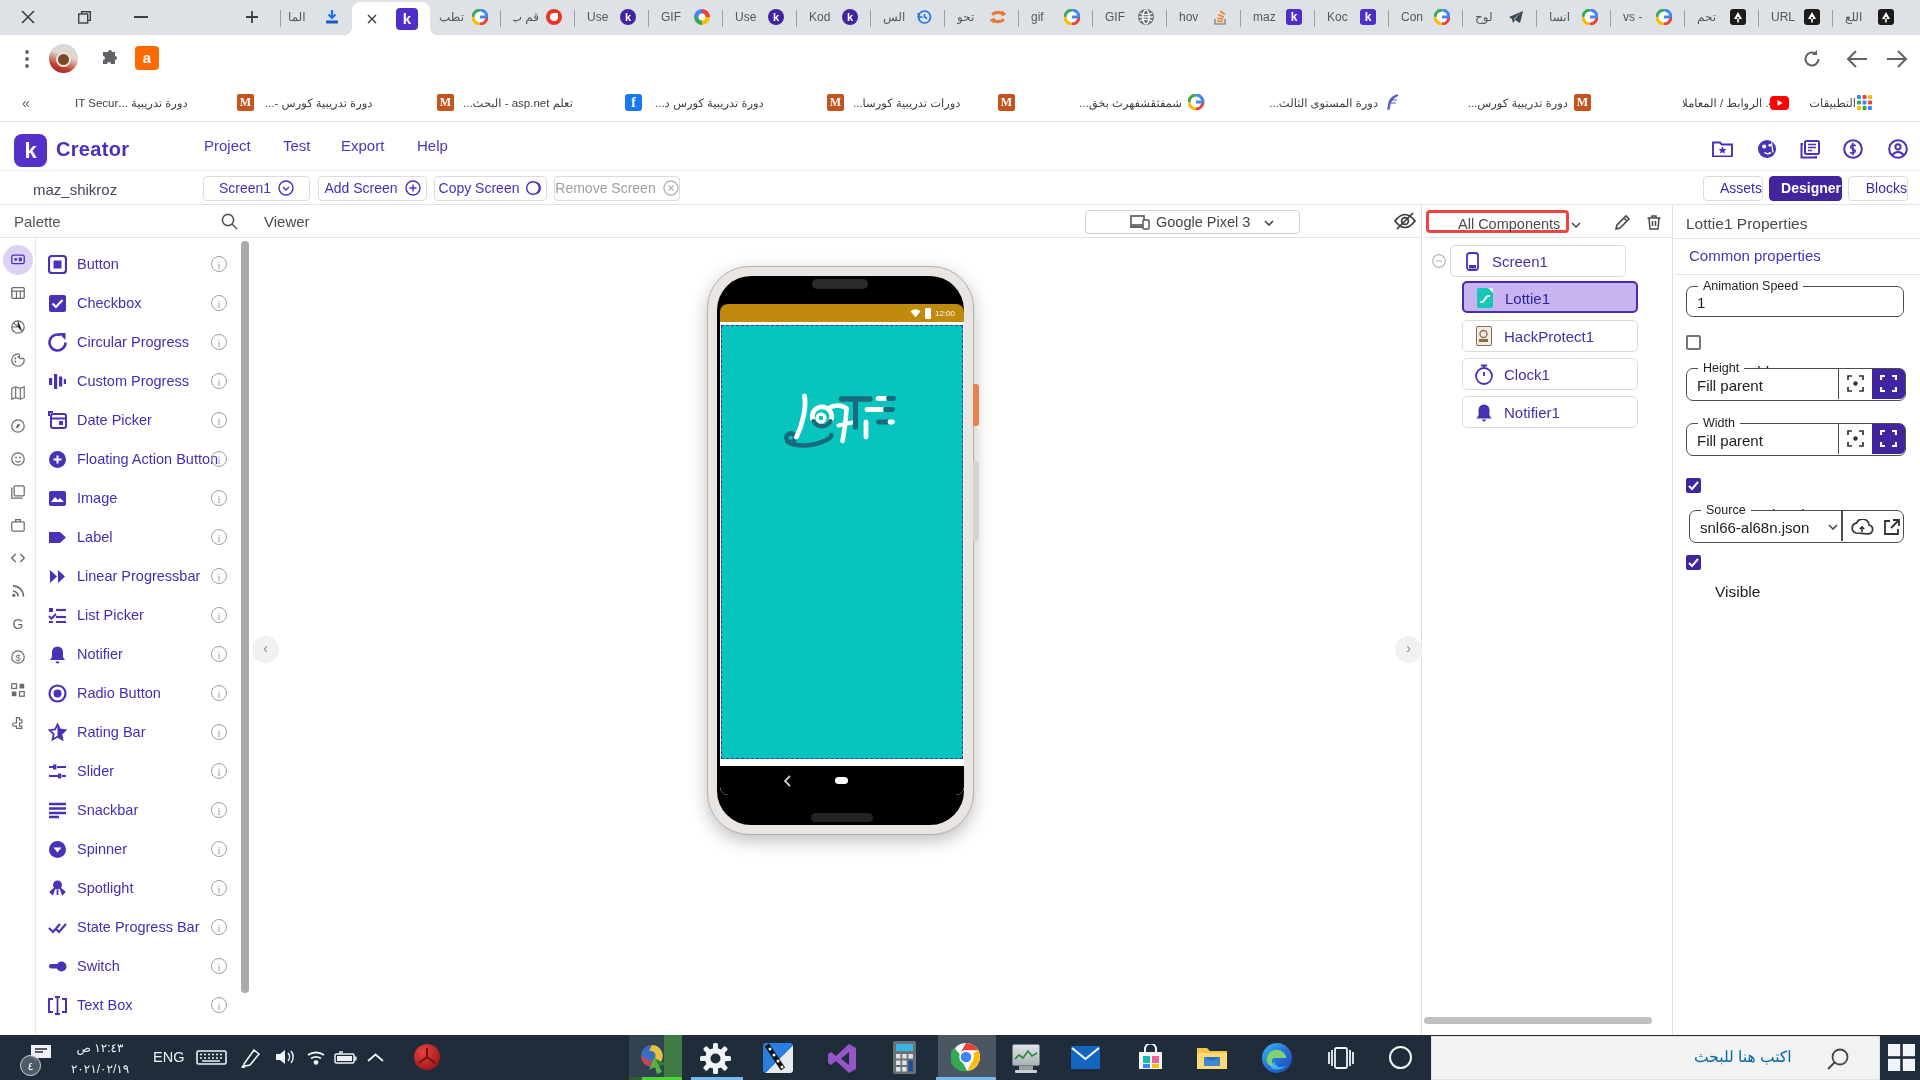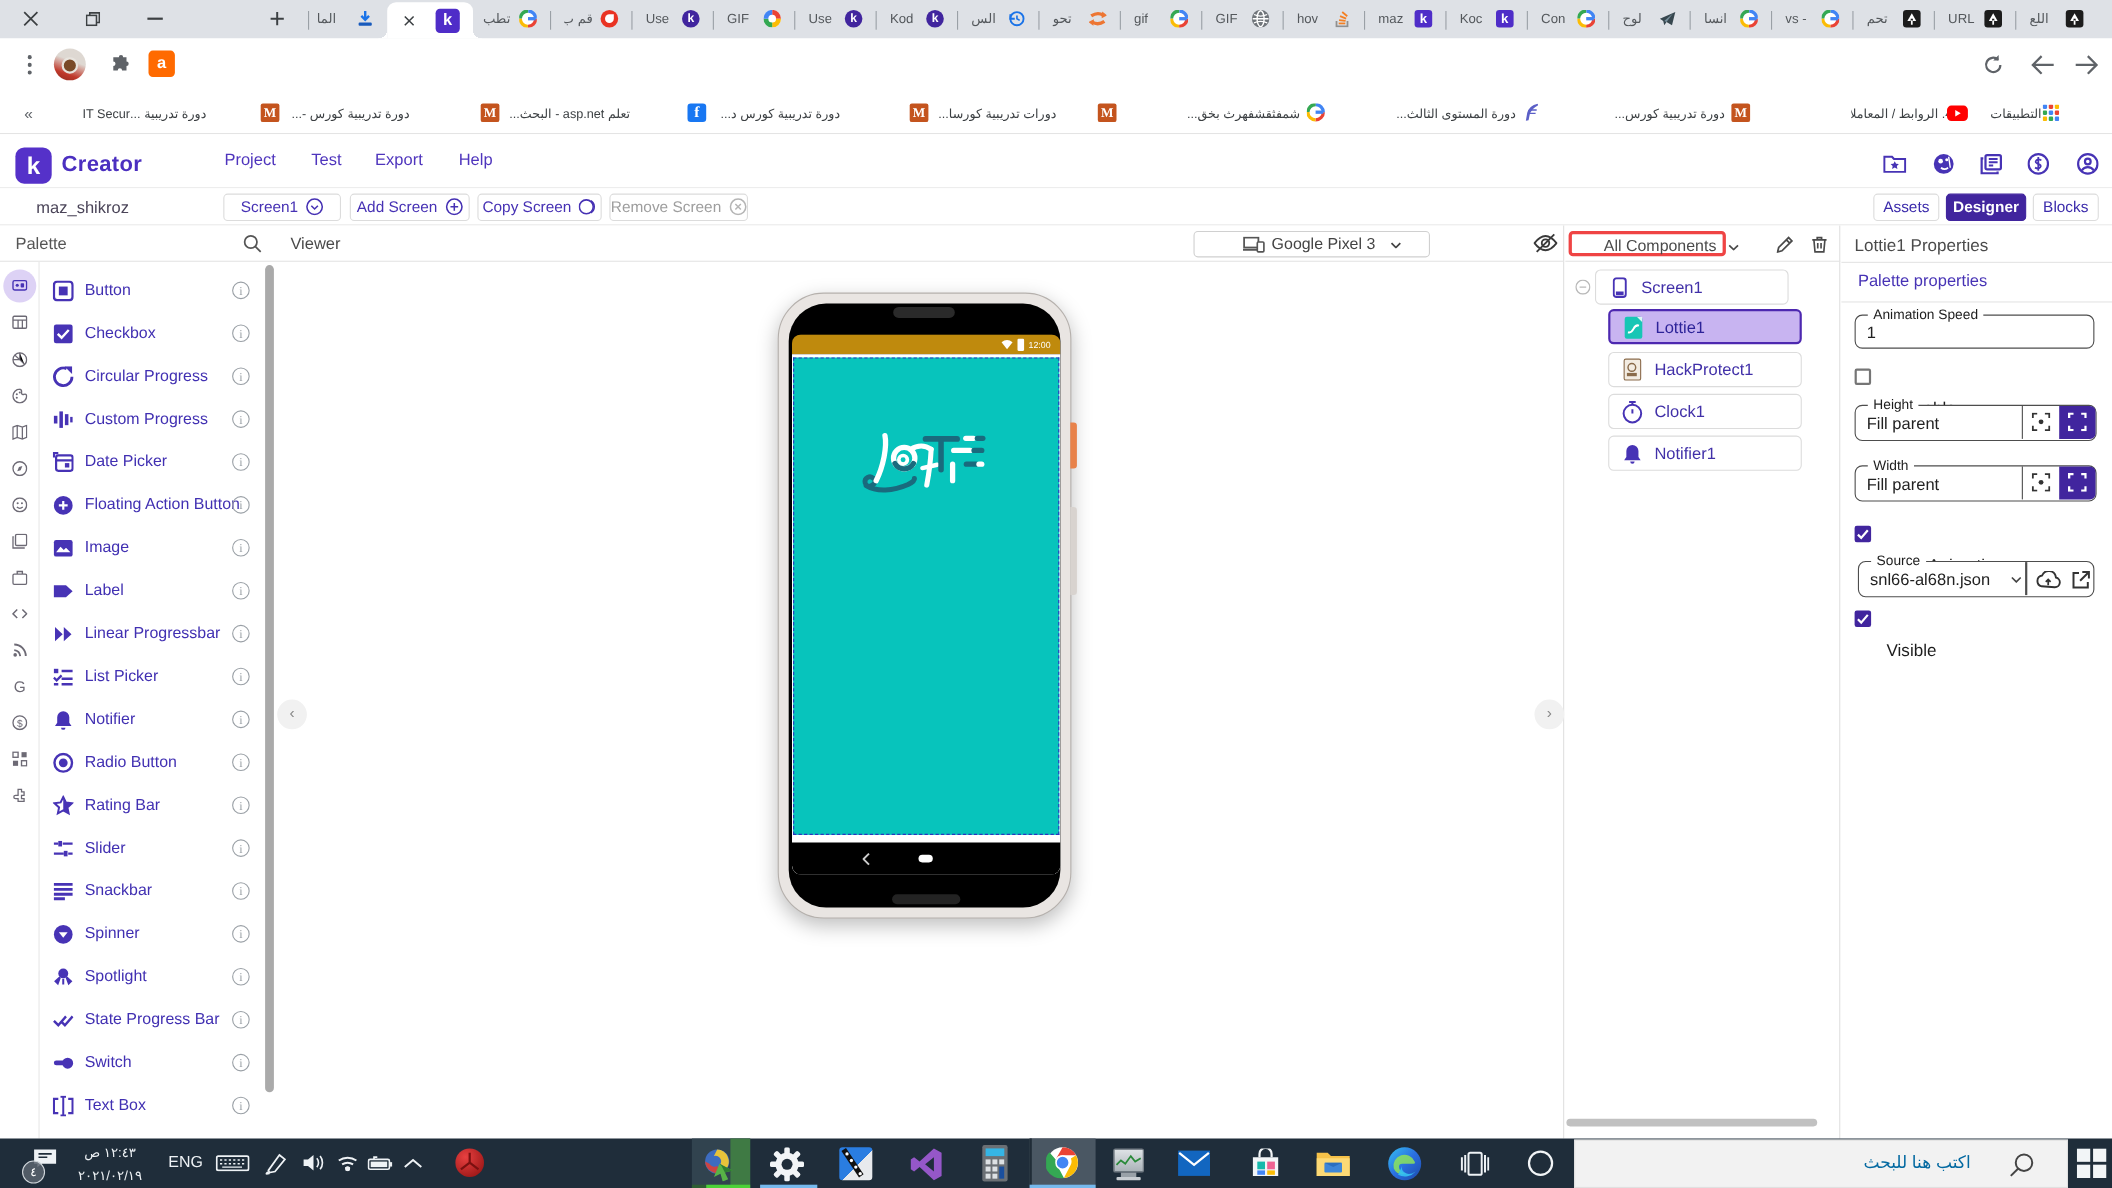--- a/index.html
+++ b/index.html
@@ -14,21 +14,21 @@
 #addrbar { left:0; top:35px; width:1920px; height:49px; background:#fff; }
 #omnibox { position:absolute; left:177px; top:11px; width:1608px; height:35px; background:#f0f2f4; border-radius:18px; }
 #bookbar { left:0; top:84px; width:1920px; height:38px; background:#fff; border-bottom:1px solid #e2e2e2; }
 .bk { position:absolute; top:12px; font-size:11.5px; color:#3c4043; white-space:nowrap; }
 .mfav { background:#c4541e; border-radius:2px; color:#fff; font-weight:bold; font-size:12px; text-align:center; line-height:17px; font-family:"Liberation Serif",serif;}
 
 #khead { left:0; top:122px; width:1920px; height:49px; background:#fff; border-bottom:1px solid #ededed; }
 #ktool { left:0; top:172px; width:1920px; height:33px; background:#fff; border-bottom:1px solid #e4e4e4; }
 .kmenu { position:absolute; top:15px; font-size:15px; color:#4f35bd; }
 .kbtn { position:absolute; top:4px; height:25px; border:1px solid #dcdcdc; border-radius:4px; background:#fff; font-size:14px; color:#4631b4; text-align:center; }
-.ktab { position:absolute; top:4px; height:25px; border:1px solid #dcdcdc; border-radius:4px; background:#fff; font-size:14px; color:#3b2bab; text-align:center; }
+.ktab { position:absolute; top:4px; height:25px; border:1px solid #dcdcdc; border-radius:4px; background:#fff; font-size:14px; color:#3b2bab; text-align:right; }
 
 #main { left:0; top:205px; width:1920px; height:830px; background:#fff; }
 #palhead { position:absolute; left:0; top:0; width:250px; height:33px; border-bottom:1px solid #e4e4e4; }
 #palstrip { position:absolute; left:0; top:33px; width:36px; height:797px; border-right:1px solid #e8e8e8; }
 #pallist { position:absolute; left:36px; top:33px; width:214px; height:797px; }
 #palsb { position:absolute; left:241px; top:36px; width:8px; height:752px; background:#aaaaaa; border-radius:4px; }
 .prow { position:absolute; left:0; width:210px; height:39px; }
 .pico { position:absolute; left:12px; top:10px; width:19px; height:19px; }
 .plab { position:absolute; left:41px; top:11px; font-size:14.5px; color:#4130b2; white-space:nowrap; }
 .pinfo { position:absolute; left:175px; top:11px; width:16px; height:16px; border:1px solid #9aa0a6; border-radius:50%; color:#9aa0a6; font-size:11px; text-align:center; line-height:16px; font-family:"Liberation Serif",serif; }
@@ -790,21 +790,21 @@
             <path d="M7 16.5a2 2 0 0 0 4 0z" fill="#4733b5"></path>
           </svg>
           <span class="cardlab" style="left:41px">Notifier1</span>
         </div>
         <div class="abs" style="left:1px;top:812px;width:228px;height:7px;background:#c1c1c1;border-radius:4px"></div>
         <div id="chead"></div>
       </div>
     <div id="props">
         <span class="abs" style="left:12px;top:10px;font-size:15.5px;color:#4a4a4a">Lottie1 Properties</span>
         <div class="abs" style="left:0;top:33px;width:246px;height:1px;background:#e4e4e4"></div>
-        <span class="abs" style="left:15px;top:42px;font-size:15px;color:#4733b5">Palette properties</span>
+        <span class="abs" style="left:15px;top:42px;font-size:15px;color:#4733b5">Common properties</span>
         <div class="abs" style="left:0;top:69px;width:246px;height:1px;background:#e4e4e4"></div>
         <div class="fieldset" style="left:12px;top:81px;width:218px;height:31px">
           <span class="flabel">Animation Speed</span>
           <span class="fval">1</span>
         </div>
         <div class="cb un" style="left:12px;top:130px"></div>
         <span class="cblab" style="left:41px;top:130px">Clickable</span>
         <div class="fieldset" style="left:12px;top:163px;width:220px;height:33px">
           <span class="flabel">Height</span>
           <span class="fval" style="top:8px">Fill parent</span>

